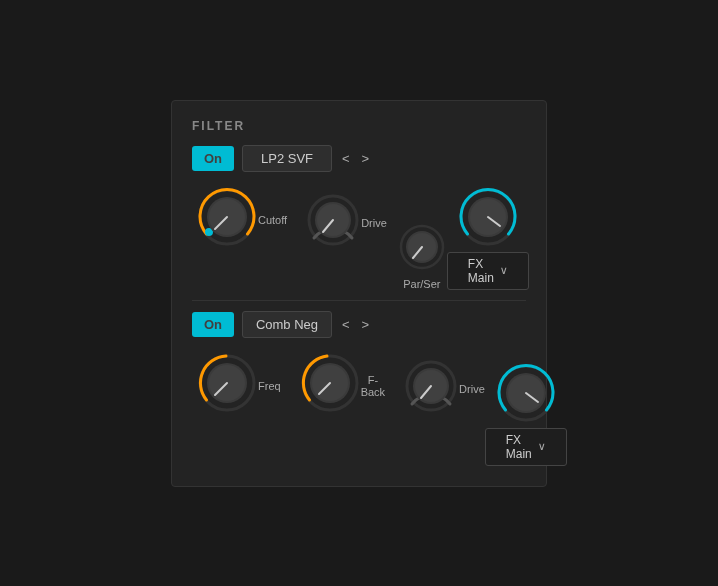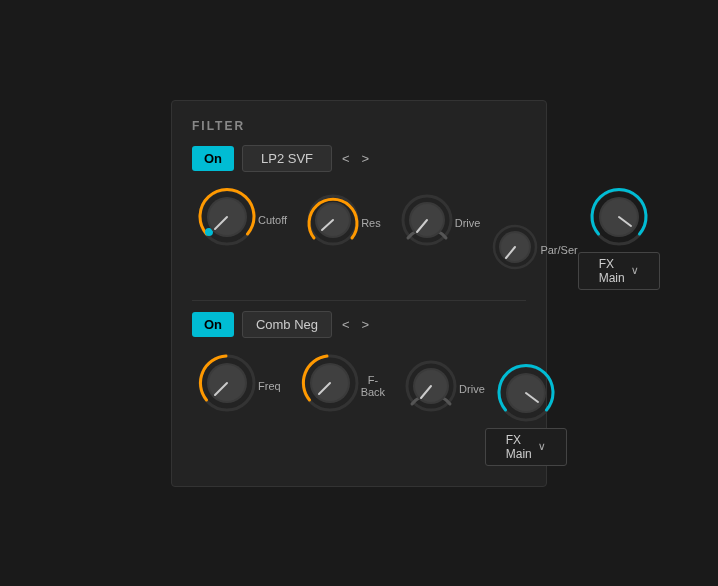--- a/index.html
+++ b/index.html
@@ -26,21 +26,21 @@
       margin-bottom: 12px;
       font-weight: bold;
     }
     .filter-row {
       display: flex;
       align-items: center;
       margin-bottom: 14px;
     }
     .on-btn {
       background: #00bcd4;
-      color: #000000;
+      color: #404040;
       border: none;
       border-radius: 3px;
       padding: 5px 10px;
       font-size: 13px;
       font-weight: bold;
       cursor: pointer;
       min-width: 42px;
       text-align: center;
     }
     .filter-type-box {
@@ -155,48 +155,36 @@
 
             <circle cx="31" cy="31" r="20" fill="#3a3a3a"></circle>
             <circle cx="31" cy="31" r="18" fill="#404040"></circle>
 
             <line x1="31" y1="31" x2="19" y2="43" stroke="#ccc" stroke-width="2" stroke-linecap="round"></line>
           </svg>
         </div>
         <span class="knob-label">Cutoff</span>
       </div>
 
-      <div class="knob-group">
-        <div class="knob-container">
-          <svg class="knob-svg" width="56" height="56" viewBox="0 0 56 56">
-            <circle cx="28" cy="28" r="24" fill="none" stroke="#333" stroke-width="3"></circle>
-            <path d="M 9 46 A 24 24 0 1 1 47 46" fill="none" stroke="#f90" stroke-width="3" stroke-linecap="round"></path>
-            <circle cx="28" cy="28" r="18" fill="#3a3a3a"></circle>
-            <circle cx="28" cy="28" r="16" fill="#404040"></circle>
-            <line x1="28" y1="28" x2="17" y2="38" stroke="#ccc" stroke-width="2" stroke-linecap="round"></line>
-          </svg>
-        </div>
-        <span class="knob-label">Res</span>
-      </div>
 
       <div class="knob-group">
         <div class="knob-container">
           <svg class="knob-svg" width="56" height="56" viewBox="0 0 56 56">
             <circle cx="28" cy="28" r="24" fill="none" stroke="#333" stroke-width="3"></circle>
             <path d="M 9 46 A 24 24 0 0 1 47 46" fill="none" stroke="#555" stroke-width="3" stroke-linecap="round"></path>
             <circle cx="28" cy="28" r="18" fill="#3a3a3a"></circle>
             <circle cx="28" cy="28" r="16" fill="#404040"></circle>
             <line x1="28" y1="28" x2="18" y2="40" stroke="#ccc" stroke-width="2" stroke-linecap="round"></line>
           </svg>
         </div>
         <span class="knob-label">Drive</span>
       </div>
     </div>
 
-    <div style="display:flex; flex-direction:row; align-items:center; margin-left:10px; margin-top:36px;">
+    <div style="display:flex; flex-direction:column; align-items:center; margin-left:10px; margin-top:36px;">
       <div class="knob-container">
         <svg class="knob-svg" width="50" height="50" viewBox="0 0 50 50">
           <circle cx="25" cy="25" r="21" fill="none" stroke="#333" stroke-width="2.5"></circle>
           <circle cx="25" cy="25" r="16" fill="#3a3a3a"></circle>
           <circle cx="25" cy="25" r="14" fill="#404040"></circle>
           <line x1="25" y1="25" x2="16" y2="36" stroke="#ccc" stroke-width="2" stroke-linecap="round"></line>
         </svg>
       </div>
       <span class="knob-label">Par/Ser</span>
     </div>

